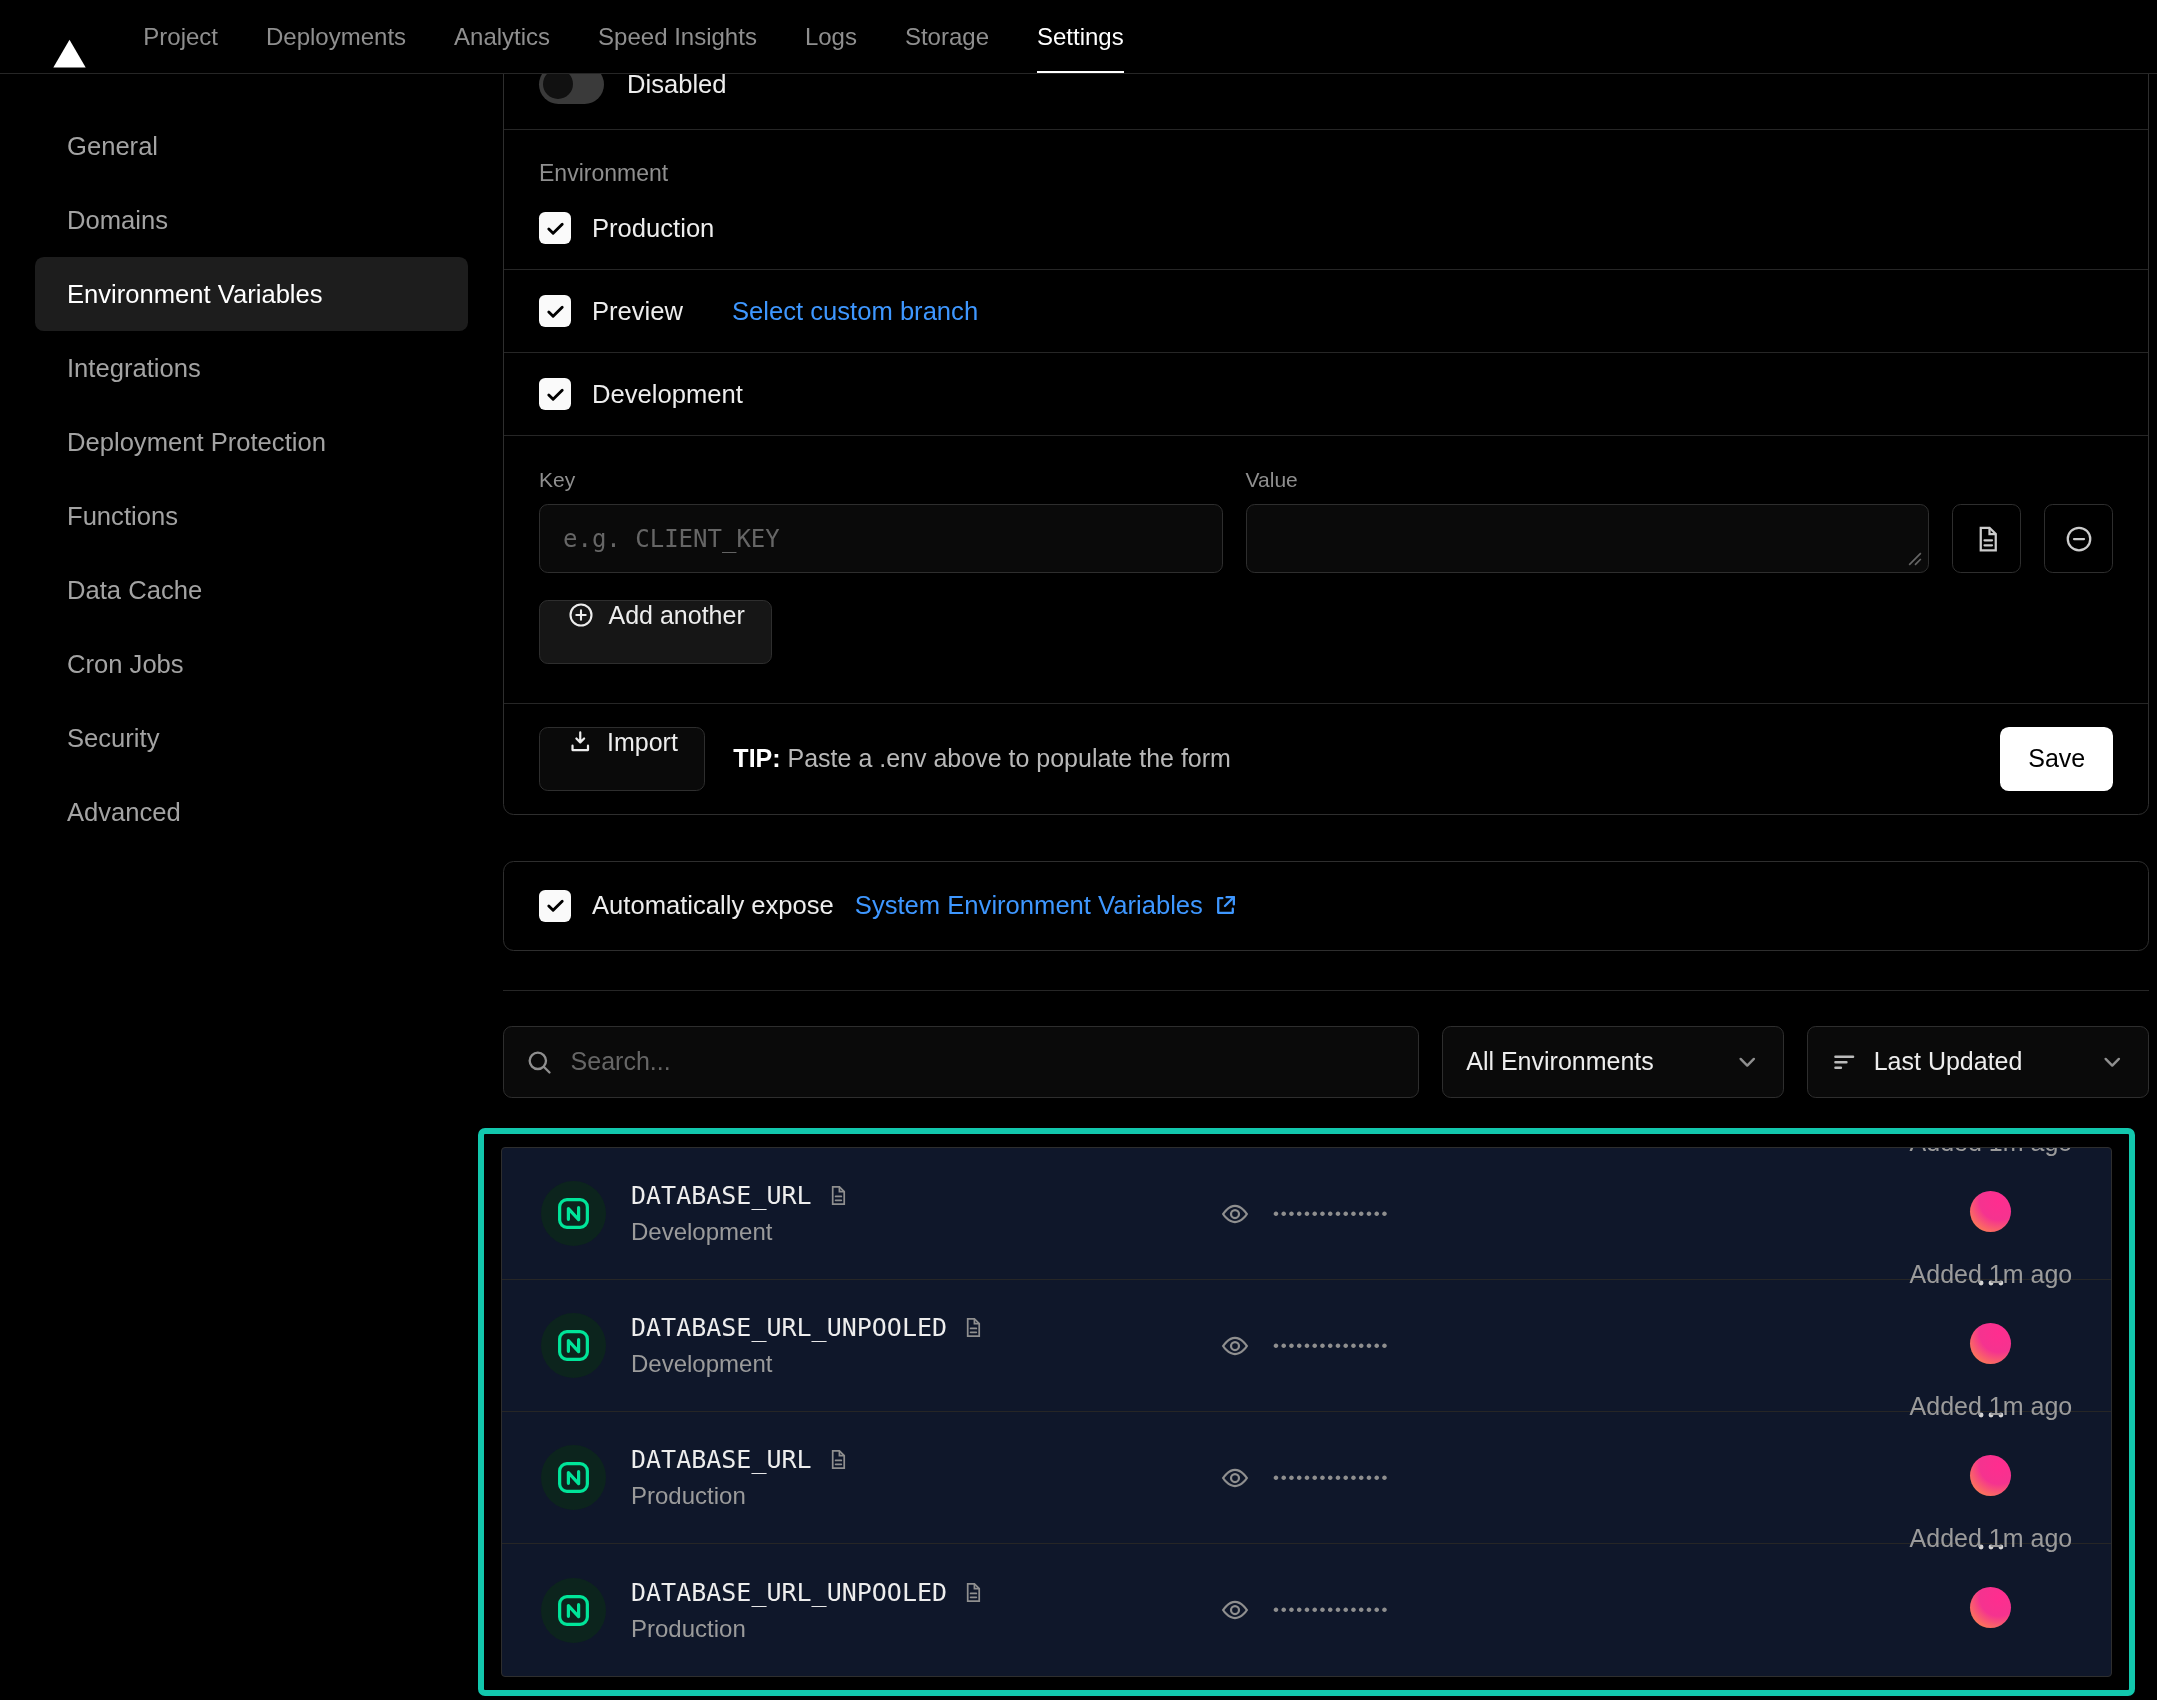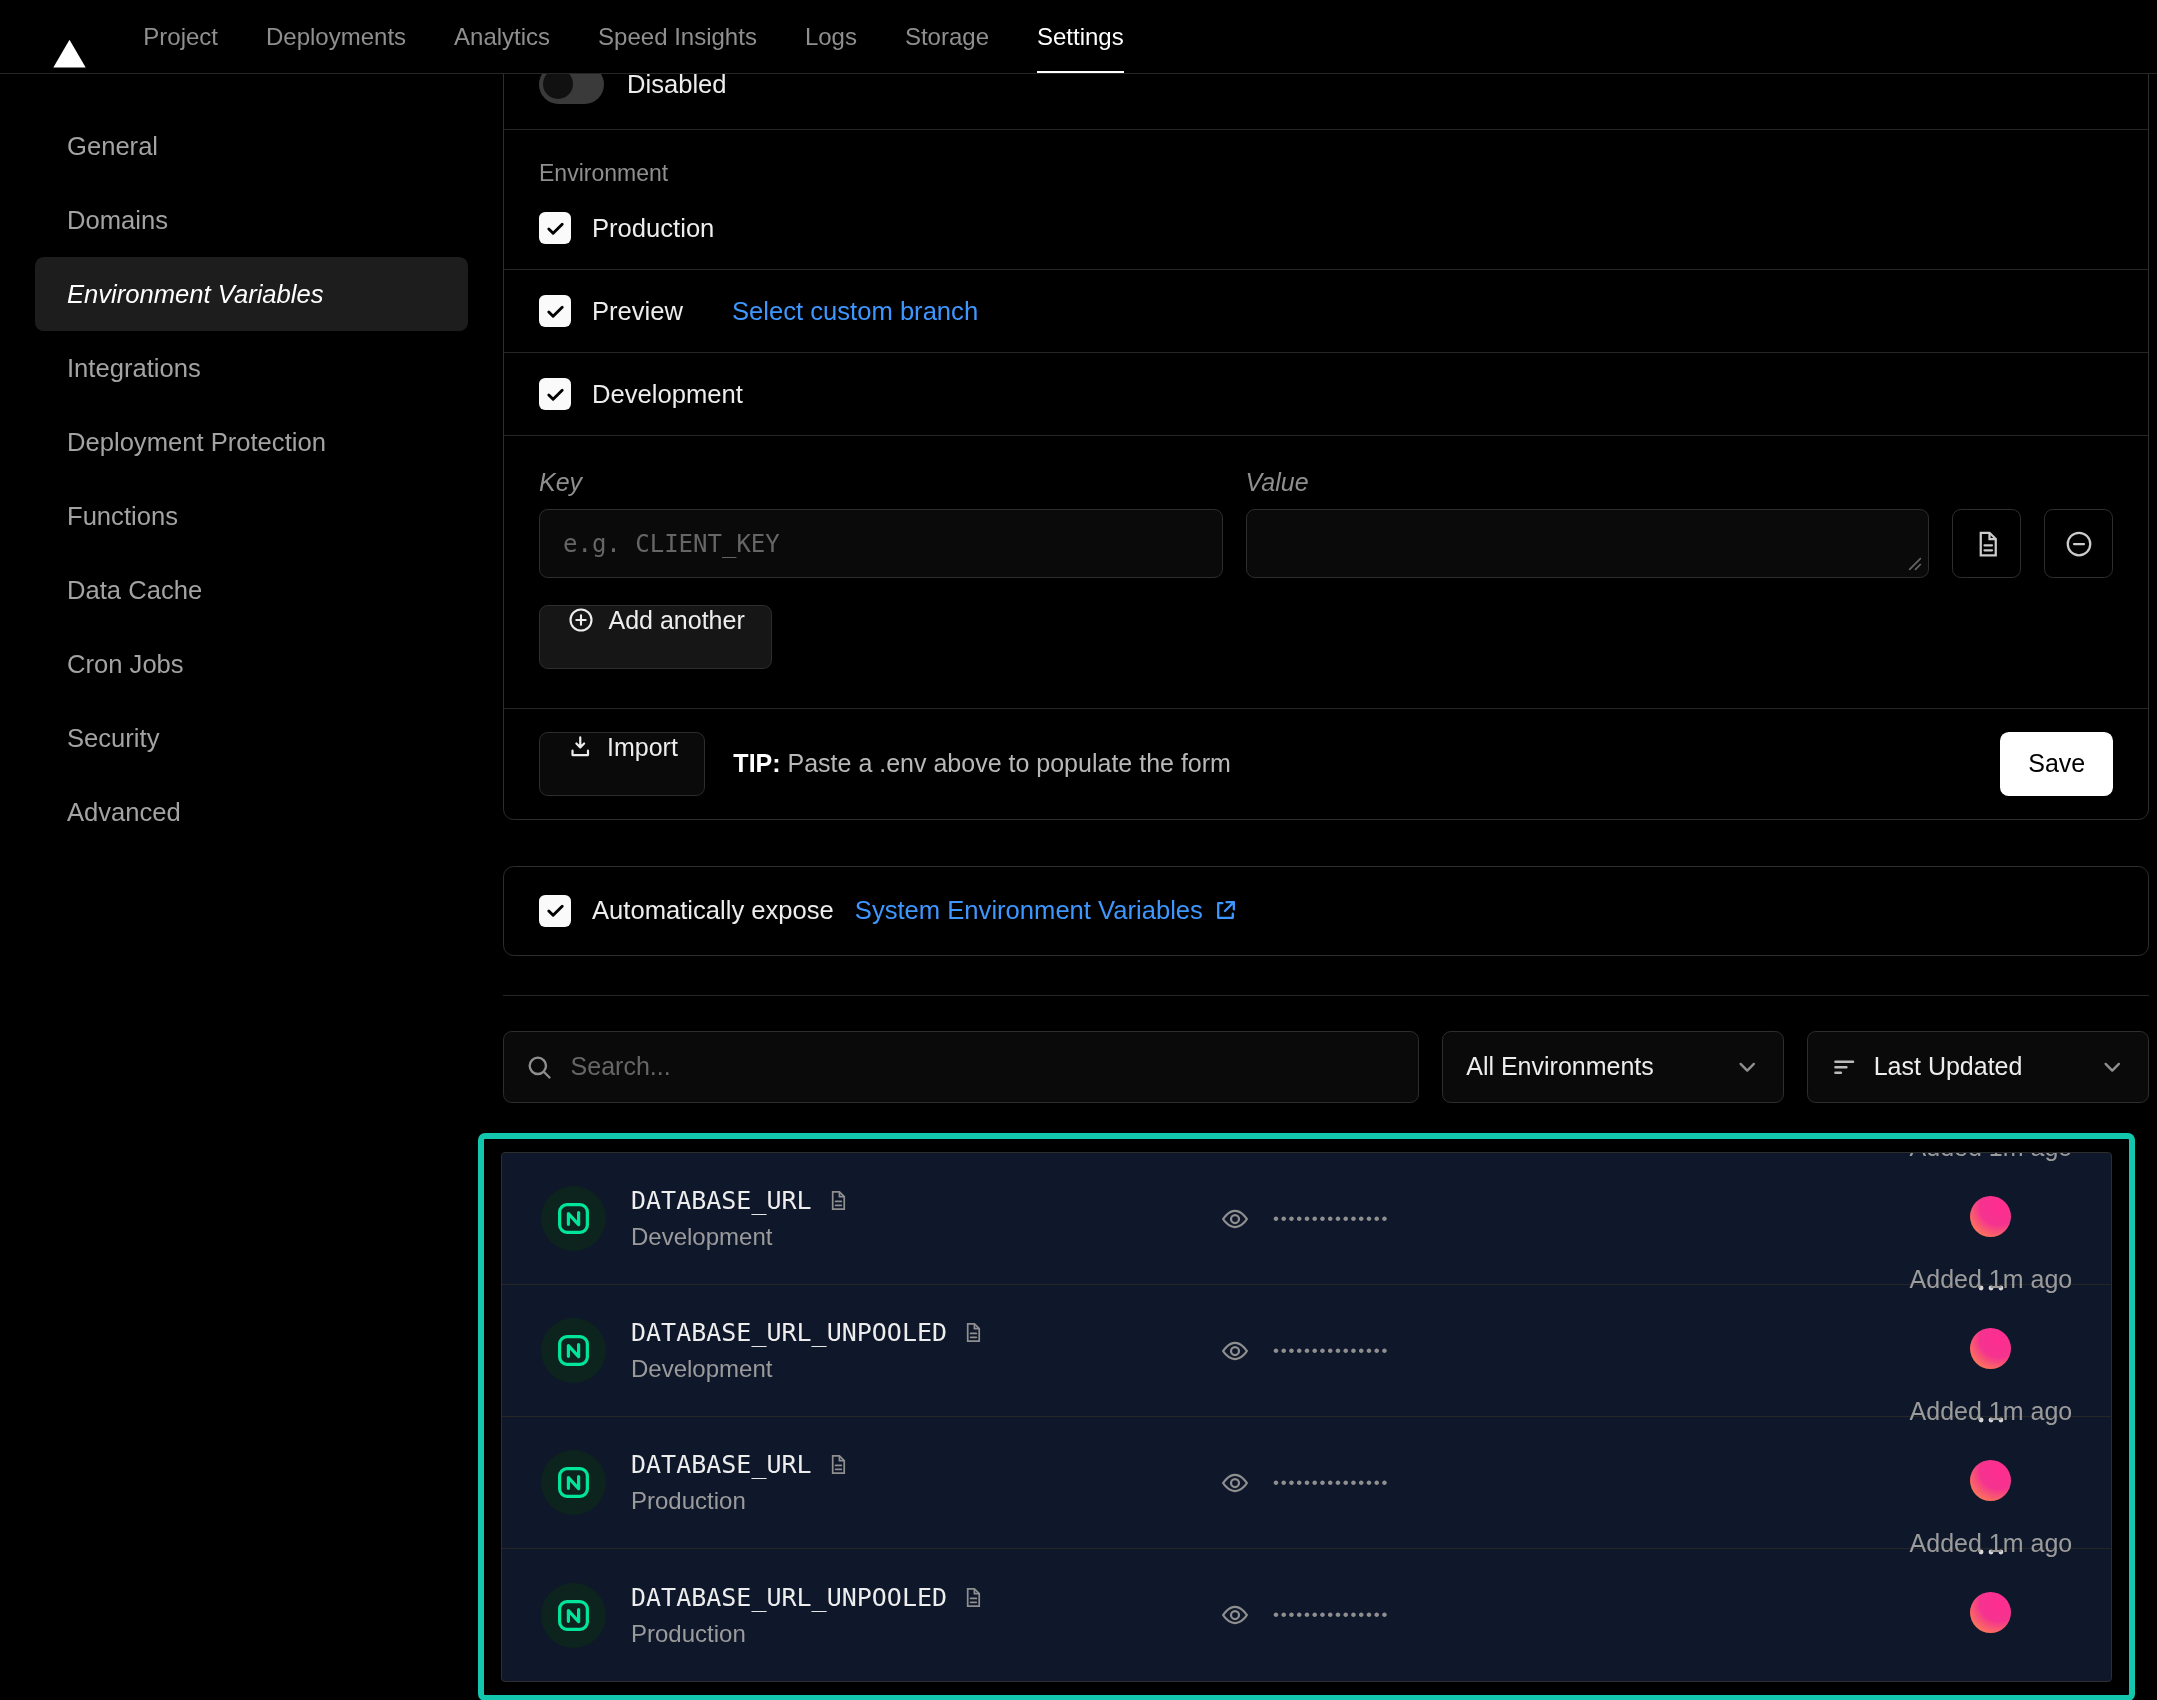--- a/index.html
+++ b/index.html
@@ -13,21 +13,21 @@
   .logo { display:flex; align-items:center; margin-right:5.3px; }
   .nav-item { height:100%; display:flex; align-items:center; font-size:24px;
     color:#8f8f8f; cursor:pointer; border-bottom:2.6px solid transparent; padding-top:2.6px; }
   .nav-item.active { color:#fff; border-bottom:2.6px solid #fff; font-weight:500; }
 
   
   .layout { position:relative; z-index:1; display:flex; align-items:flex-start; }
   .sidebar { width:503px; flex-shrink:0; padding:35px 35px 0; }
   .sidebar-item { height:74px; display:flex; align-items:center; padding:0 32px;
     font-size:25.6px; color:#a3a3a3; border-radius:8.8px; cursor:pointer; }
-  .sidebar-item.active { background:#1d1d1d; color:#fff;font-style:italic; }
+  .sidebar-item.active { background:#1d1d1d; color:#fff; }
   .main { flex:1; min-width:0; padding-right:8.8px; }
 
   
   .card { background:#000; border:0.9px solid #2e2e2e; border-radius:10.6px; }
   .card-main { margin-top:-56px; position:relative; z-index:1; overflow:hidden; }
   hr.div { border:none; border-top:0.9px solid #262626; margin:0; }
 
   .toggle-row { padding:46px 35px 25px; display:flex; align-items:center; gap:23px; }
   .toggle { width:65px; height:39px; border-radius:19.4px; background:#3a3a3a;
     position:relative; cursor:pointer; flex-shrink:0; }
@@ -38,21 +38,21 @@
   .env-label { padding:30px 35px 0; font-size:23px; color:#8f8f8f; }
   .checkbox-row { padding:25px 35px; display:flex; align-items:center; gap:21px;
     font-size:25.6px; color:#ededed; }
   .checkbox { width:32px; height:32px; background:#fafafa; border-radius:6.2px;
     display:flex; align-items:center; justify-content:center; cursor:pointer; flex-shrink:0; }
   .blue-link { color:#3e97ff; text-decoration:none; cursor:pointer; }
   .branch-link { margin-left:28px; font-size:25.6px; }
 
   .form-row { display:flex; align-items:flex-end; gap:23px; padding:32px 35px 0; }
   .field { flex:1; display:flex; flex-direction:column; gap:12.4px; min-width:0; }
-  .field-label { font-size:25px; color:#8f8f8f;font-style:italic; }
+  .field-label { font-size:21px; color:#8f8f8f; }
   .input { width:100%; height:69px; background:#0a0a0a; border:0.9px solid #2e2e2e;
     border-radius:8.8px; padding:0 23px; font-size:24px; color:#ededed; outline:none; }
   input.mono::placeholder { color:#666; font-family:"DejaVu Sans Mono", monospace; }
   .mono { font-family:"DejaVu Sans Mono", monospace; }
   .value-wrap { position:relative; width:100%; }
   .grip { position:absolute; right:7px; bottom:7px; }
   .icon-btn { width:69px; height:69px; border:0.9px solid #2e2e2e; border-radius:8.8px;
     background:#000; display:flex; align-items:center; justify-content:center;
     cursor:pointer; flex-shrink:0; }
 

